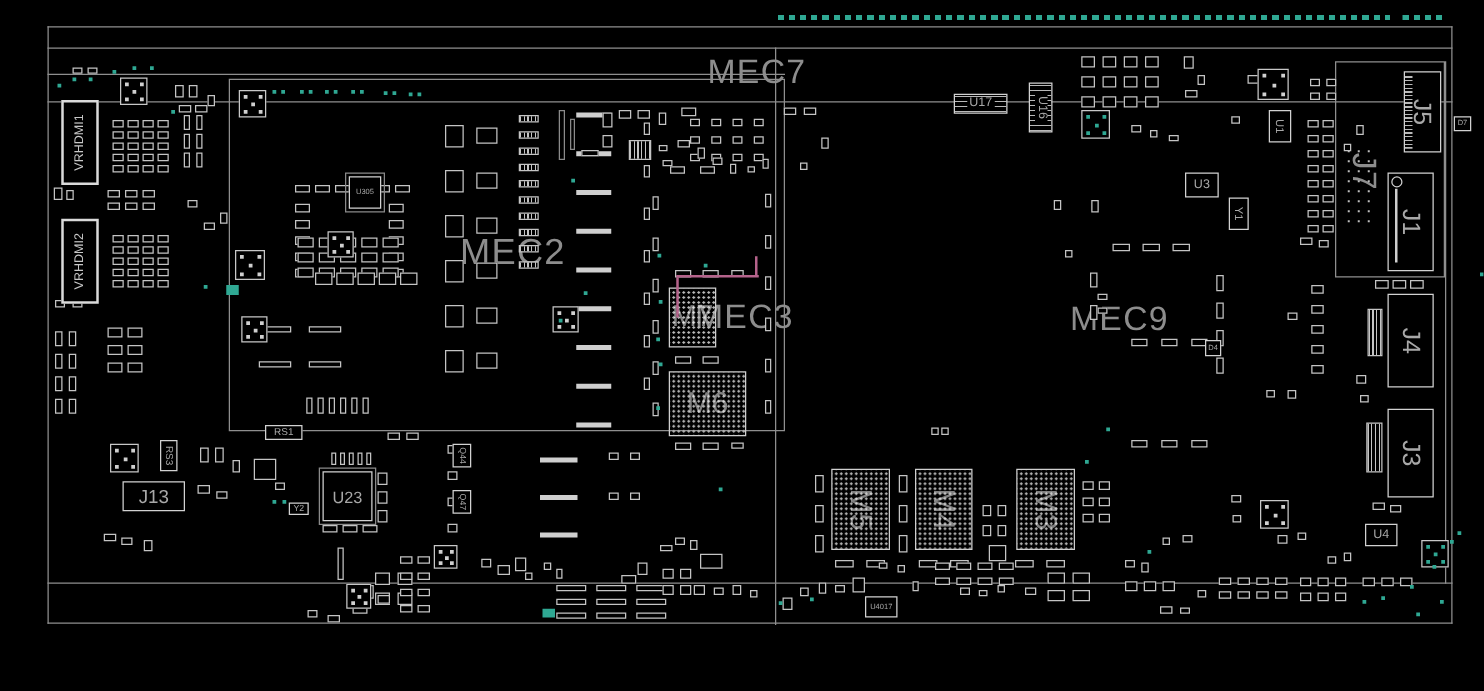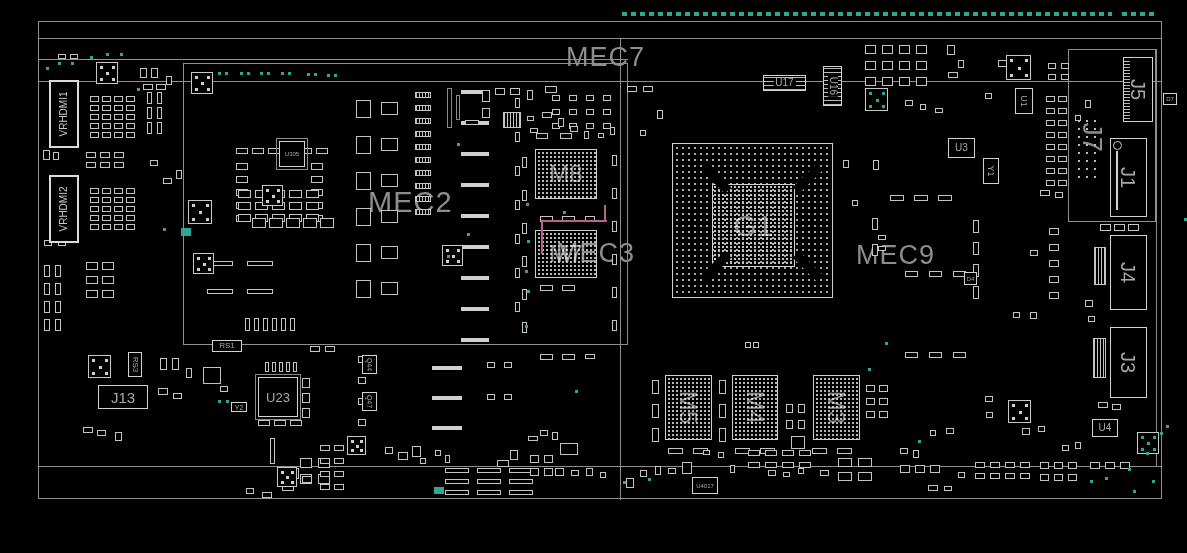--- a/index.html
+++ b/index.html
@@ -611,34 +611,25 @@
       <div class="mdot" style="left: 16px; top: 16px; background: rgb(47, 168, 147);"></div>
       <div class="mdot" style="left: 9.5px; top: 9.5px; background: rgb(47, 168, 147);"></div>
     </div>
     <div class="mount" style="left: 1137px; top: 432px; width: 22px; height: 22px;">
       <div class="mdot" style="left: 3px; top: 3px; background: rgb(47, 168, 147);"></div>
       <div class="mdot" style="left: 15px; top: 3px; background: rgb(47, 168, 147);"></div>
       <div class="mdot" style="left: 3px; top: 15px; background: rgb(47, 168, 147);"></div>
       <div class="mdot" style="left: 15px; top: 15px; background: rgb(47, 168, 147);"></div>
       <div class="mdot" style="left: 9px; top: 9px; background: rgb(47, 168, 147);"></div>
     </div>
-    <div class="chip g1outer" style="left: 672px; top: 143px; width: 161px; height: 155px; position: absolute;">
-      <div class="g1inner" style="left: 39px; top: 40px; width: 83px; height: 83px;">
-        <div class="chiplabel" style="font-size: 30px;">G1</div>
-      </div>
-      <div class="diag" style="left: 26px; top: 30px; width: 34px; height: 9px; transform: rotate(45deg);"></div>
-      <div class="diag" style="left: 118px; top: 30px; width: 34px; height: 9px; transform: rotate(-45deg);"></div>
-      <div class="diag" style="left: 26px; top: 118px; width: 34px; height: 9px; transform: rotate(-45deg);"></div>
-      <div class="diag" style="left: 118px; top: 118px; width: 34px; height: 9px; transform: rotate(45deg);"></div>
-    </div>
-    <div class="chip" style="left: 535px; top: 149px; width: 62px; height: 50px; position: absolute;">
-      <div class="chiplabel" style="font-size: 24px;">M8</div>
-    </div>
-    <div class="chip" style="left: 535px; top: 230px; width: 62px; height: 48px; position: absolute;">
+    <div class="chip" style="left: 535px; top: 230px; width: 38px; height: 48px; position: absolute;">
       <div class="chiplabel" style="font-size: 24px;">M7</div>
+    </div>
+    <div class="chip" style="left: 535px; top: 297px; width: 62px; height: 52px; position: absolute;">
+      <div class="chiplabel" style="font-size: 24px;">M6</div>
     </div>
     <div class="chip" style="left: 665px; top: 375px; width: 47px; height: 65px; position: absolute;">
       <div class="chiplabel" style="font-size: 24px; transform: rotate(90deg);">M5</div>
     </div>
     <div class="chip" style="left: 732px; top: 375px; width: 46px; height: 65px; position: absolute;">
       <div class="chiplabel" style="font-size: 24px; transform: rotate(90deg);">M4</div>
     </div>
     <div class="chip" style="left: 813px; top: 375px; width: 47px; height: 65px; position: absolute;">
       <div class="chiplabel" style="font-size: 24px; transform: rotate(90deg);">M3</div>
     </div>

